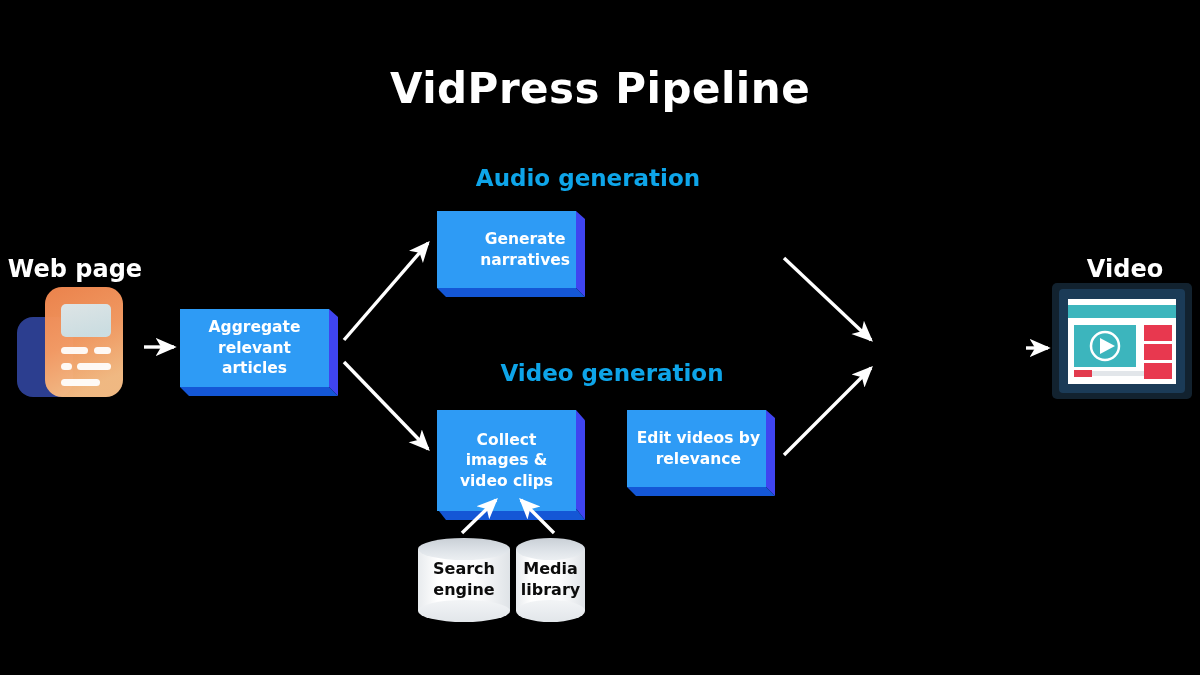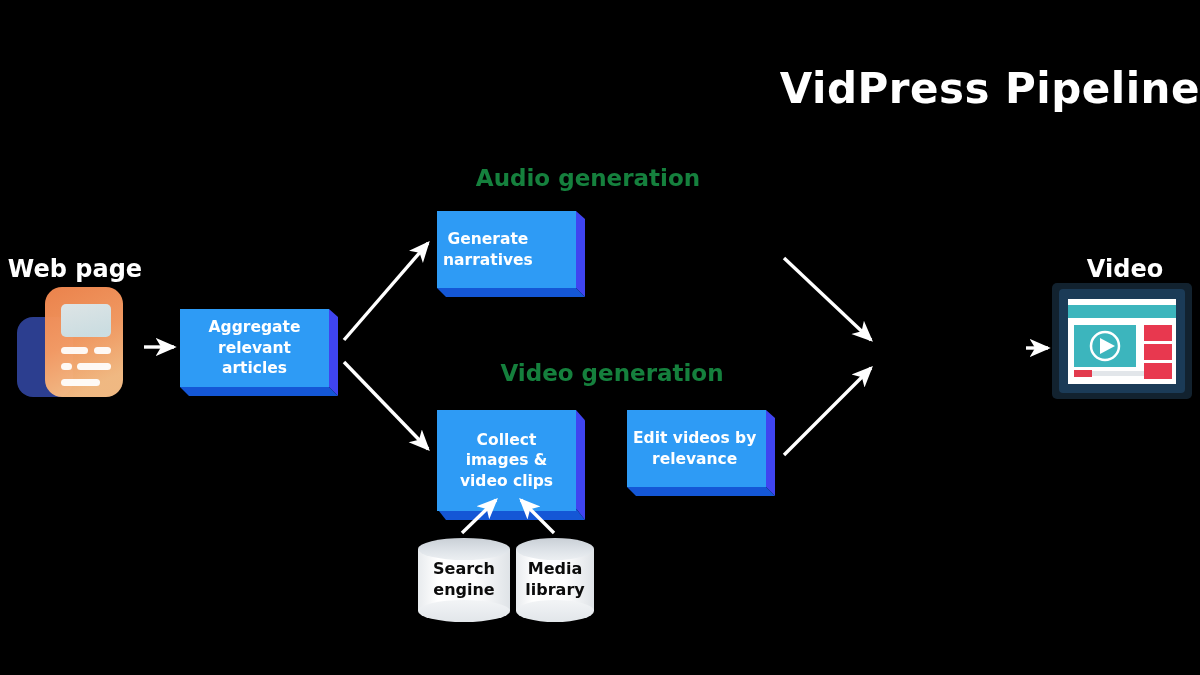--- a/index.html
+++ b/index.html
@@ -20,31 +20,31 @@
     height: 675px;
     background: #000000;
   }
 
   
   .title {
     position: absolute;
     left: 0;
     top: 64px;
     width: 1200px;
-    text-align: right;
+    text-align: center;
     color: #ffffff;
     font-size: 42px;
     font-weight: bold;
     letter-spacing: 0.5px;
   }
 
   
   .section-label {
     position: absolute;
-    color: #15803d;
+    color: #0ea5e9;
     font-size: 23px;
     font-weight: bold;
     text-align: center;
     white-space: nowrap;
   }
 
   
   .node-label {
     position: absolute;
     color: #ffffff;
@@ -67,21 +67,21 @@
   }
   .box3d .face {
     position: absolute;
     left: 0;
     top: 0;
     right: 9px;
     bottom: 9px;
     background: #2E9BF5;
     display: flex;
     align-items: center;
-    justify-content: flex-start;
+    justify-content: flex-end;
     text-align: center;
     color: #ffffff;
     font-size: 15.5px;
     font-weight: bold;
     line-height: 1.32;
     padding: 0 6px;
     box-sizing: border-box;
     z-index: 3;
   }
 
@@ -244,21 +244,21 @@
     <div class="cyl-bottom"></div>
     <div class="cyl-top"></div>
     <div class="cyl-text">
       <span>
         <span>Search</span><br>
         <span>engine</span>
       </span>
     </div>
   </div>
 
-  <div class="cylinder" style="left:516px; top:538px; width:78px; height:84px;">
+  <div class="cylinder" style="left:516px; top:538px; width:69px; height:84px;">
     <div class="cyl-body"></div>
     <div class="cyl-bottom"></div>
     <div class="cyl-top"></div>
     <div class="cyl-text">
       <span>
         <span>Media</span><br>
         <span>library</span>
       </span>
     </div>
   </div>

